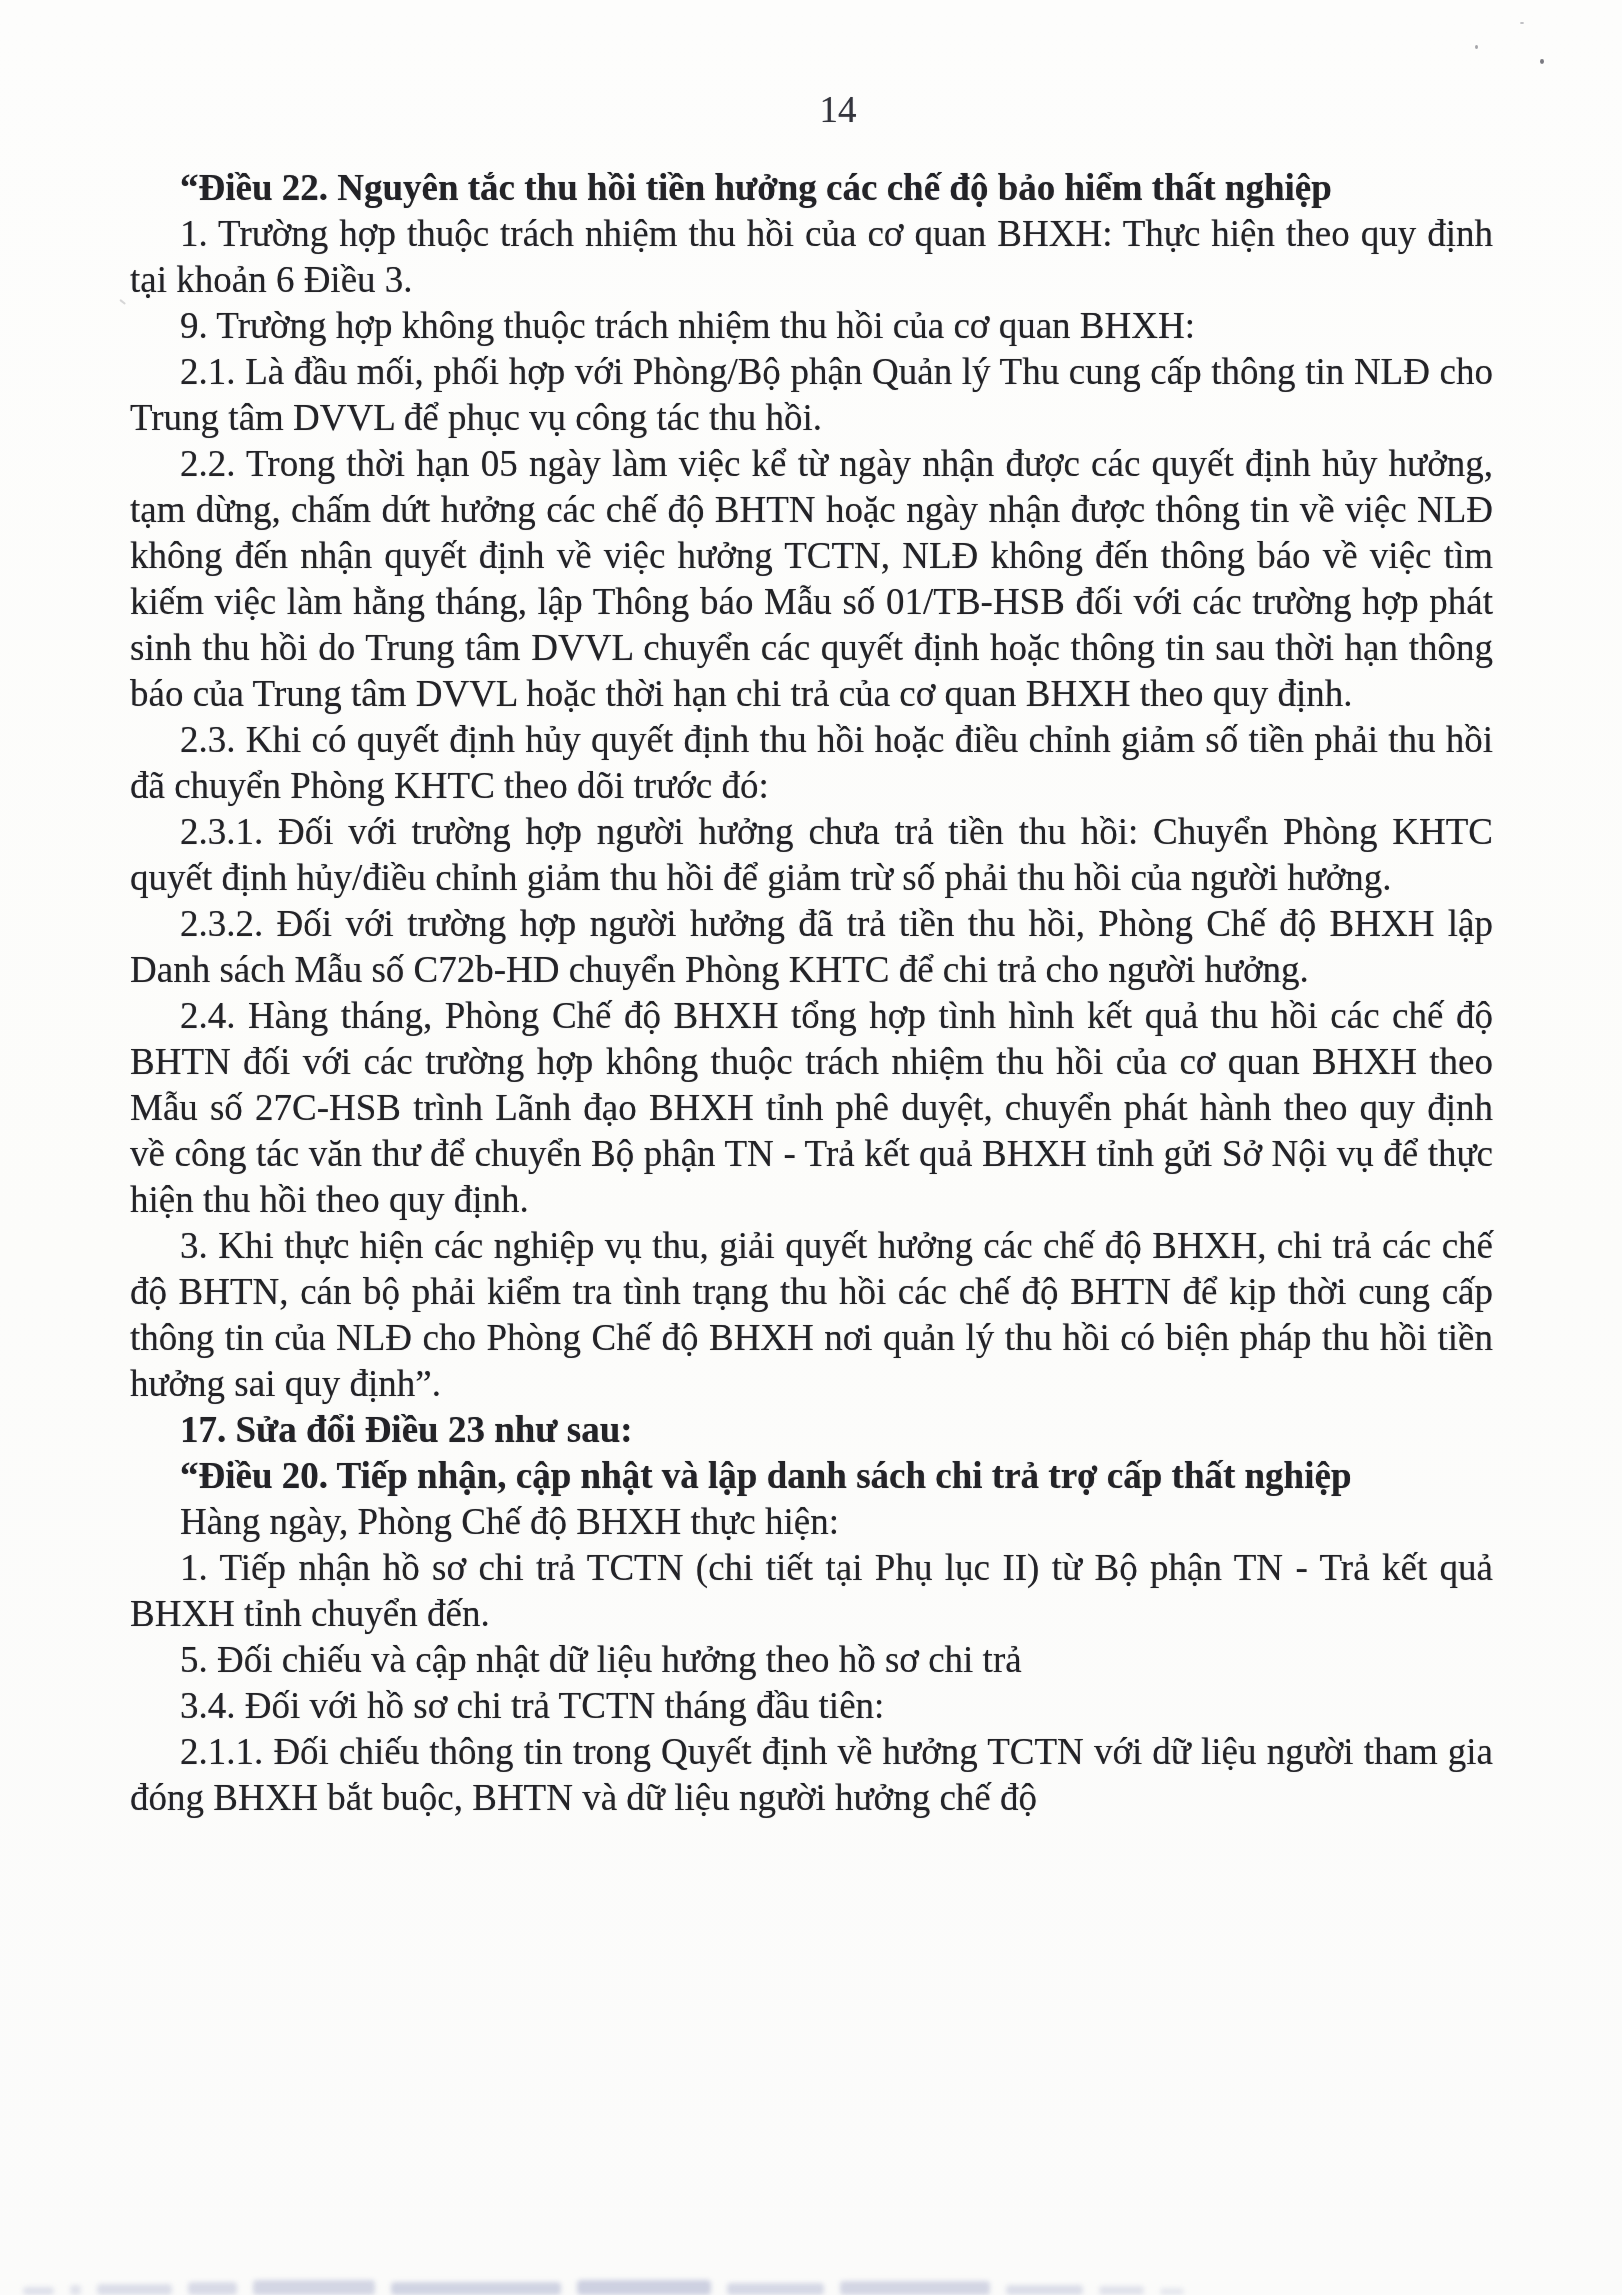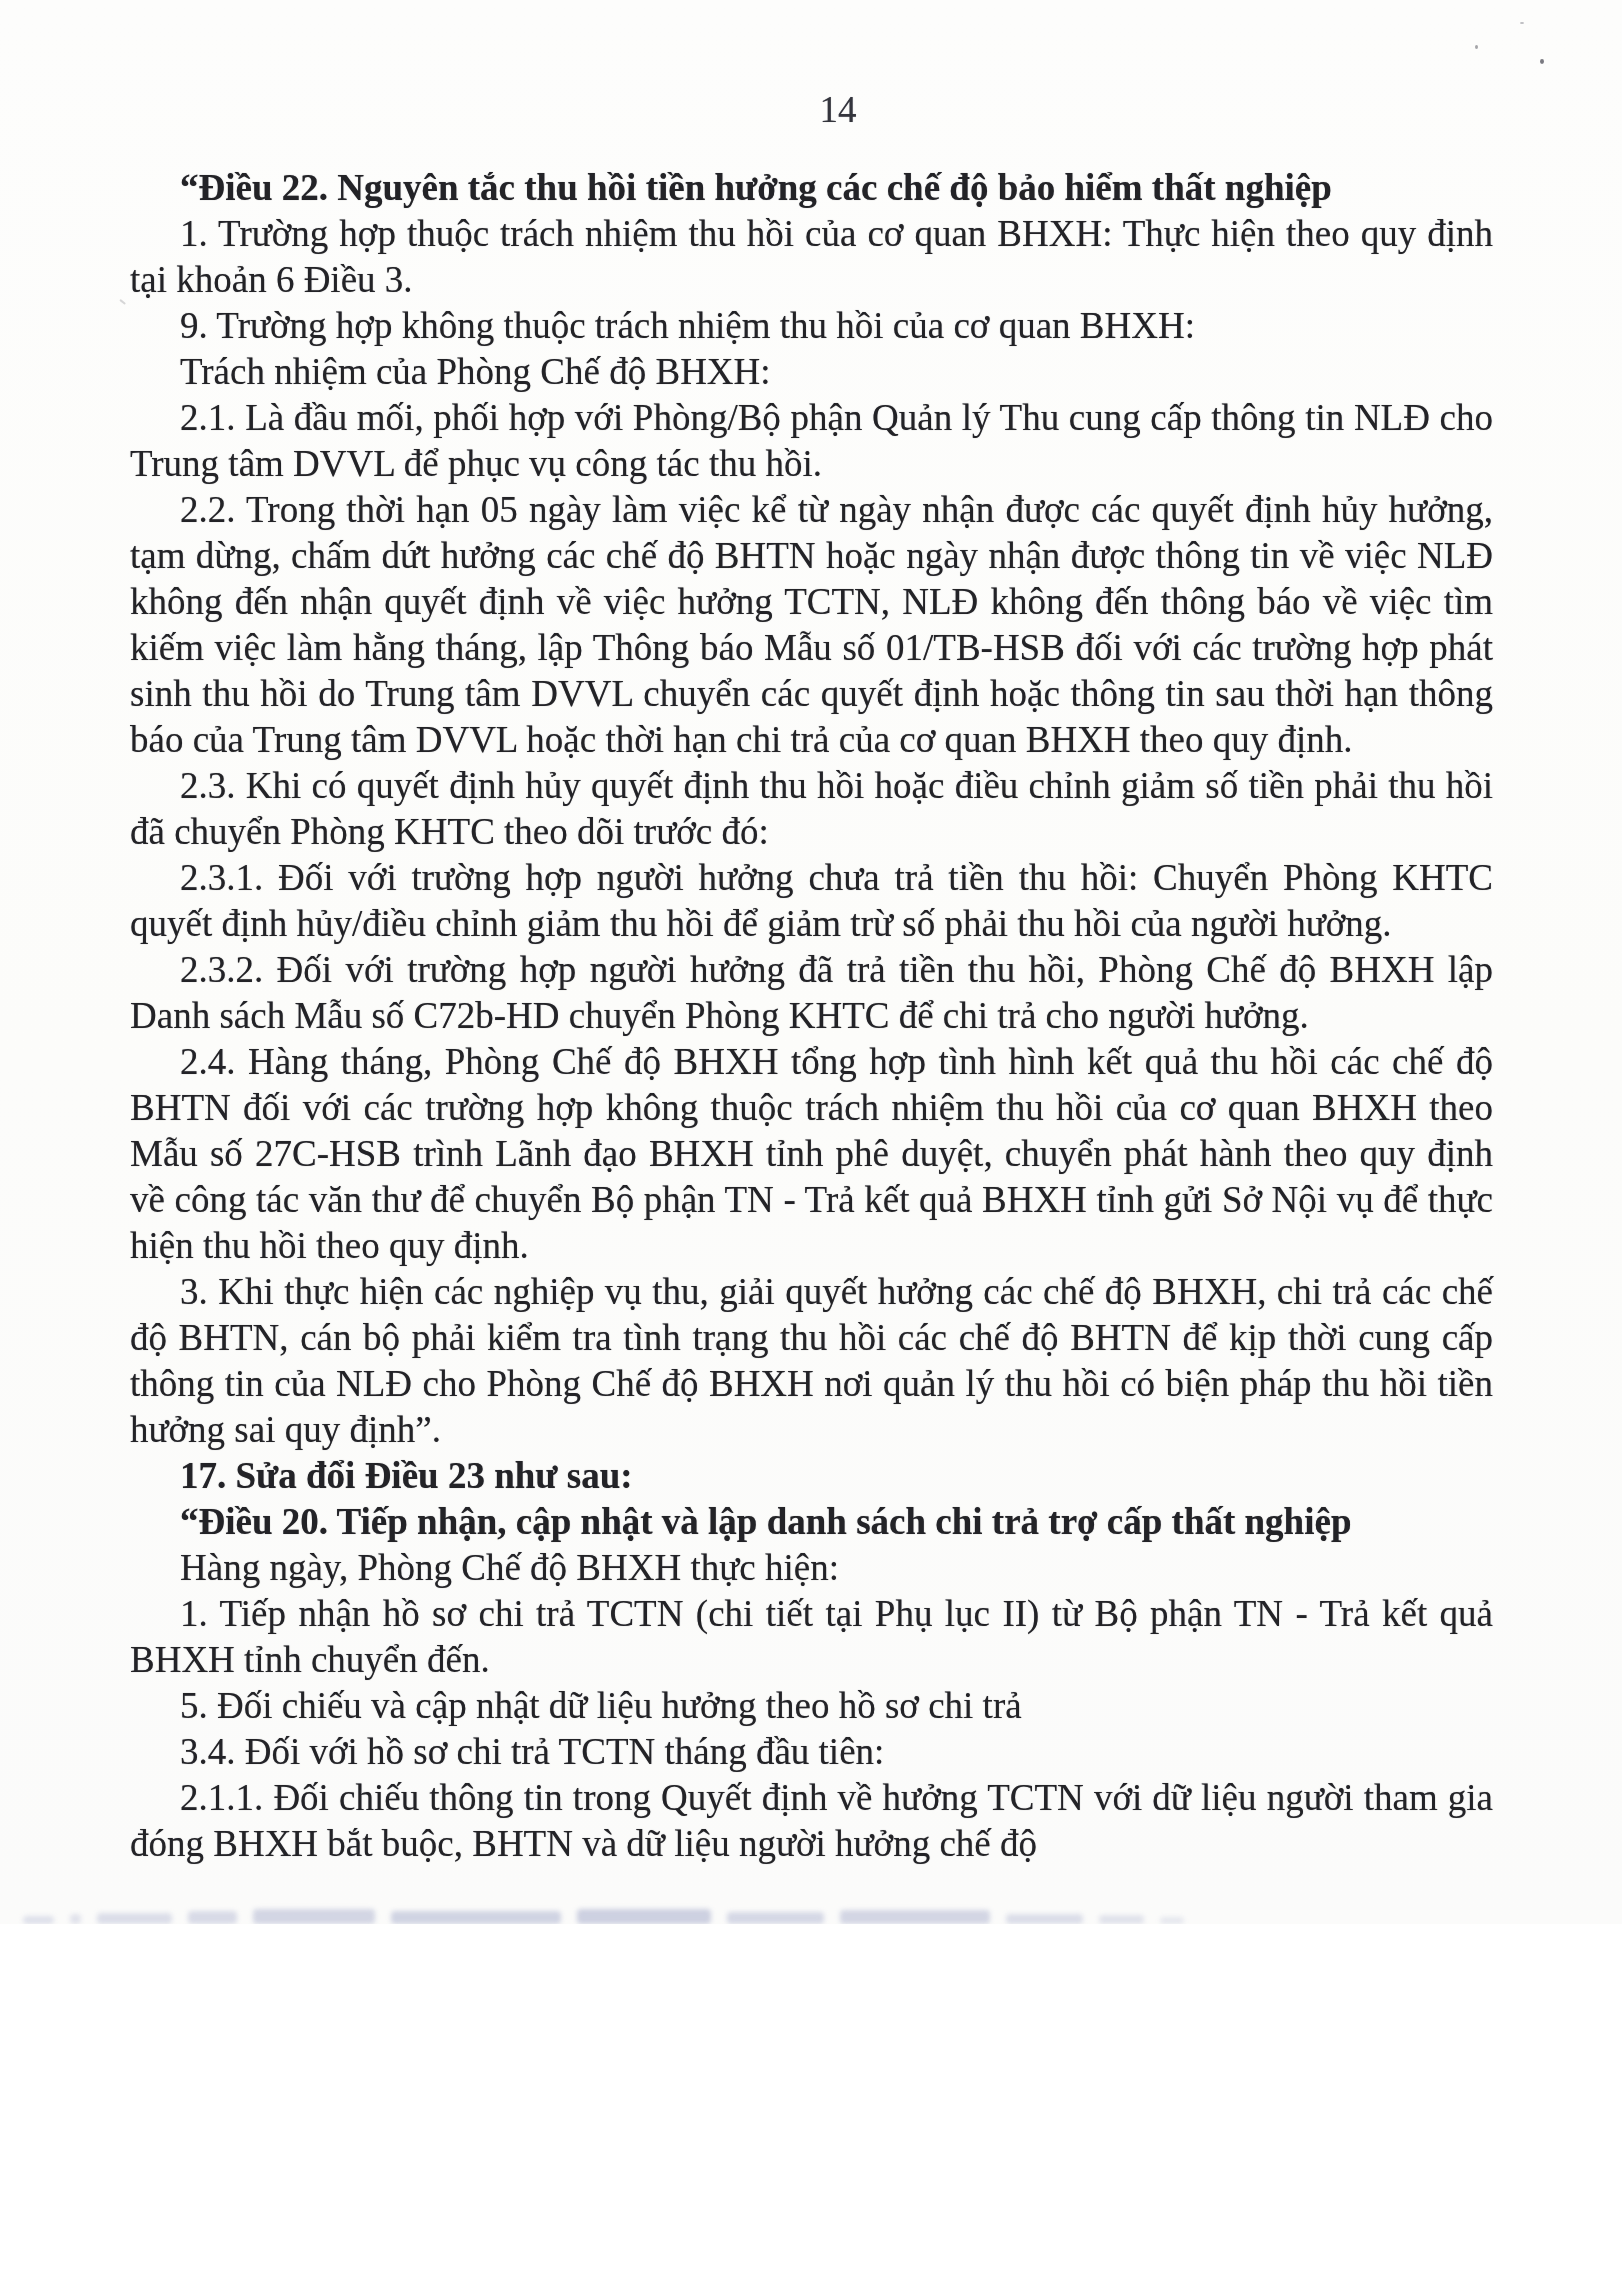--- a/index.html
+++ b/index.html
@@ -3,21 +3,21 @@
 <meta charset="utf-8">
 <style>
   html, body {
     margin: 0;
     padding: 0;
     background: #ffffff;
   }
   .page {
     position: relative;
     width: 1622px;
-    height: 1924px;
+    height: 2295px;
     background:
       linear-gradient(180deg, #fdfdfc 0%, #fcfcfa 55%, #fbfbfa 100%);
     overflow: hidden;
     font-family: "Liberation Serif", "DejaVu Serif", serif;
     color: #232327;
   }
   .page-number {
     position: absolute;
     top: 89px;
     left: 0;
@@ -93,21 +93,20 @@
 <body>
 
 <div class="page">
 
   <div class="page-number">14</div>
 
   <div class="doc-body">
     <p class="para bold">“Điều 22. Nguyên tắc thu hồi tiền hưởng các chế độ bảo hiểm thất nghiệp</p>
     <p class="para">1. Trường hợp thuộc trách nhiệm thu hồi của cơ quan BHXH: Thực hiện theo quy định tại khoản 6 Điều 3.</p>
     <p class="para">9. Trường hợp không thuộc trách nhiệm thu hồi của cơ quan BHXH:</p>
-    <p class="para">Trách nhiệm của Phòng Chế độ BHXH:</p>
     <p class="para">2.1. Là đầu mối, phối hợp với Phòng/Bộ phận Quản lý Thu cung cấp thông tin NLĐ cho Trung tâm DVVL để phục vụ công tác thu hồi.</p>
     <p class="para">2.2. Trong thời hạn 05 ngày làm việc kể từ ngày nhận được các quyết định hủy hưởng, tạm dừng, chấm dứt hưởng các chế độ BHTN hoặc ngày nhận được thông tin về việc NLĐ không đến nhận quyết định về việc hưởng TCTN, NLĐ không đến thông báo về việc tìm kiếm việc làm hằng tháng, lập Thông báo Mẫu số 01/TB-HSB đối với các trường hợp phát sinh thu hồi do Trung tâm DVVL chuyển các quyết định hoặc thông tin sau thời hạn thông báo của Trung tâm DVVL hoặc thời hạn chi trả của cơ quan BHXH theo quy định.</p>
     <p class="para">2.3. Khi có quyết định hủy quyết định thu hồi hoặc điều chỉnh giảm số tiền phải thu hồi đã chuyển Phòng KHTC theo dõi trước đó:</p>
     <p class="para">2.3.1. Đối với trường hợp người hưởng chưa trả tiền thu hồi: Chuyển Phòng KHTC quyết định hủy/điều chỉnh giảm thu hồi để giảm trừ số phải thu hồi của người hưởng.</p>
     <p class="para">2.3.2. Đối với trường hợp người hưởng đã trả tiền thu hồi, Phòng Chế độ BHXH lập Danh sách Mẫu số C72b-HD chuyển Phòng KHTC để chi trả cho người hưởng.</p>
     <p class="para">2.4. Hàng tháng, Phòng Chế độ BHXH tổng hợp tình hình kết quả thu hồi các chế độ BHTN đối với các trường hợp không thuộc trách nhiệm thu hồi của cơ quan BHXH theo Mẫu số 27C-HSB trình Lãnh đạo BHXH tỉnh phê duyệt, chuyển phát hành theo quy định về công tác văn thư để chuyển Bộ phận TN - Trả kết quả BHXH tỉnh gửi Sở Nội vụ để thực hiện thu hồi theo quy định.</p>
     <p class="para">3. Khi thực hiện các nghiệp vụ thu, giải quyết hưởng các chế độ BHXH, chi trả các chế độ BHTN, cán bộ phải kiểm tra tình trạng thu hồi các chế độ BHTN để kịp thời cung cấp thông tin của NLĐ cho Phòng Chế độ BHXH nơi quản lý thu hồi có biện pháp thu hồi tiền hưởng sai quy định”.</p>
     <p class="para bold">17. Sửa đổi Điều 23 như sau:</p>
     <p class="para bold">“Điều 20. Tiếp nhận, cập nhật và lập danh sách chi trả trợ cấp thất nghiệp</p>
     <p class="para">Hàng ngày, Phòng Chế độ BHXH thực hiện:</p>

